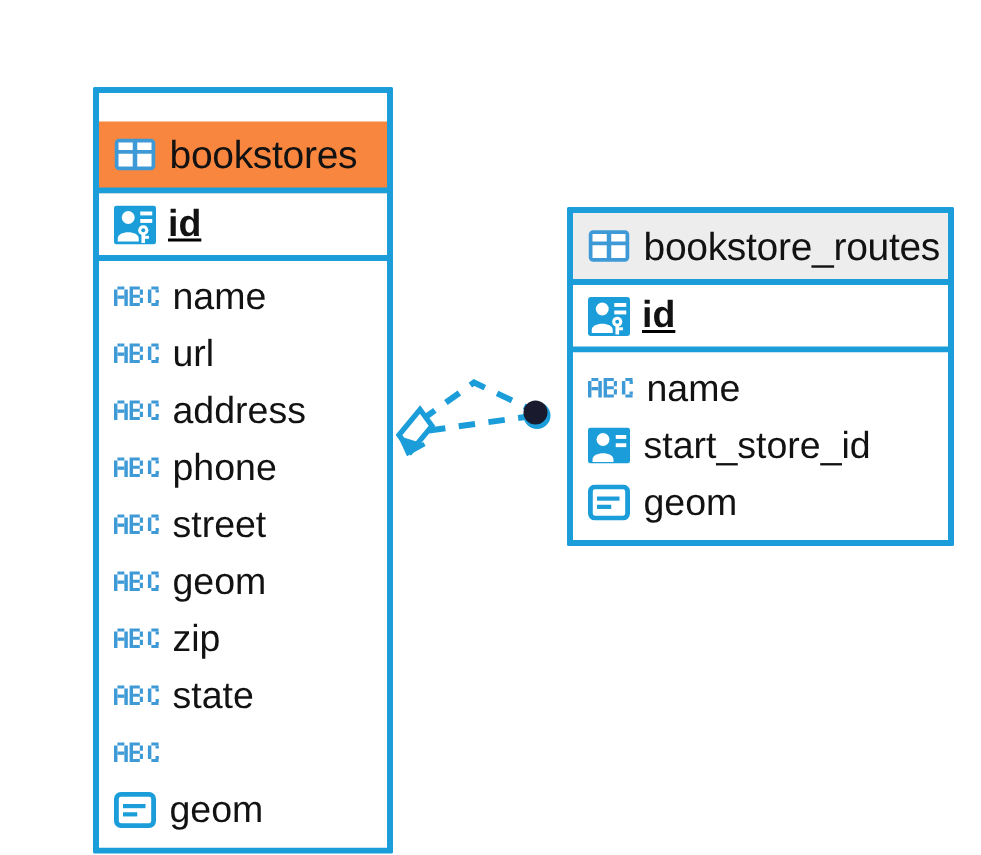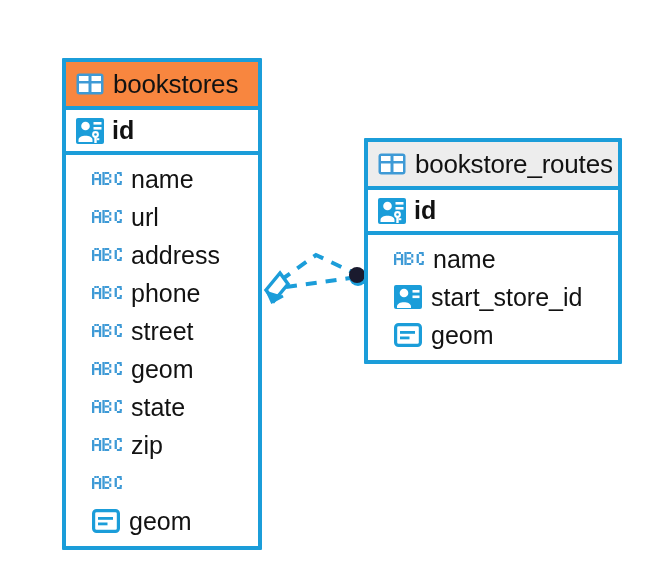--- a/index.html
+++ b/index.html
@@ -34,50 +34,51 @@
 
   .entity-header {
     box-sizing: border-box;
     display: flex;
     align-items: center;
     gap: 9px;
     padding: 0 10px;
     height: 48px;
     border-bottom: 4px solid #1b9dd9;
   }
-  .entity-header.accent-orange { background: #f8863f; }
+  .entity-header.accent-orange { background: #f8863f; margin-top: 19px; }
   .entity-header.accent-gray   { background: #ededed; }
 
   .entity-title {
     font-size: 26px;
     color: #121212;
     line-height: 1;
     white-space: nowrap;
     letter-spacing: -0.2px;
   }
 
   .pk-row {
     box-sizing: border-box;
     display: flex;
     align-items: center;
     gap: 8px;
     padding: 0 10px;
     height: 45px;
     background: #ffffff;
     border-bottom: 4px solid #1b9dd9;
+    text-decoration: underline;
   }
   .pk-label {
     font-size: 25px;
     font-weight: bold;
     color: #121212;
     line-height: 1;
   }
 
   .fields {
-    padding: 5px 0 6px 16px;
+    padding: 5px 0 6px 0;
     background: #ffffff;
   }
   .field-row {
     box-sizing: border-box;
     display: flex;
     align-items: center;
     gap: 9px;
     padding: 0 10px;
     height: 38px;
   }
@@ -340,47 +341,47 @@
               <rect x="17.2" y="8.5" width="2.1" height="3.5"></rect>
                 <rect x="12.7" y="12" width="4.5" height="2"></rect>
               <rect x="22.6" y="3" width="2.3" height="9"></rect>
                 <rect x="24.9" y="1" width="4.8" height="2"></rect>
               <rect x="24.9" y="12" width="4.8" height="2"></rect>
                 <rect x="27.7" y="3" width="2.2" height="2"></rect>
               <rect x="27.7" y="10" width="2.2" height="2"></rect>
             </g>
           </svg>
         </span>
+        <span class="field-label">zip</span>
+      </div>
+
+      <div class="field-row">
+        <span class="icon icon-abc">
+          <svg width="30" height="17" viewBox="0 0 30 17">
+            <g fill="#3e9ad6">
+              <rect x="0" y="3" width="2.3" height="11"></rect>
+                <rect x="2.3" y="1" width="2.3" height="2"></rect>
+              <rect x="4.6" y="1" width="2.3" height="2"></rect>
+                <rect x="6.9" y="3" width="2.3" height="11"></rect>
+              <rect x="2.3" y="7" width="4.6" height="2.2"></rect>
+              <rect x="10.4" y="1" width="2.3" height="13"></rect>
+                <rect x="12.7" y="1" width="4.5" height="2"></rect>
+              <rect x="17.2" y="3" width="2.1" height="3.5"></rect>
+                <rect x="12.7" y="6.5" width="4.5" height="2"></rect>
+              <rect x="17.2" y="8.5" width="2.1" height="3.5"></rect>
+                <rect x="12.7" y="12" width="4.5" height="2"></rect>
+              <rect x="22.6" y="3" width="2.3" height="9"></rect>
+                <rect x="24.9" y="1" width="4.8" height="2"></rect>
+              <rect x="24.9" y="12" width="4.8" height="2"></rect>
+                <rect x="27.7" y="3" width="2.2" height="2"></rect>
+              <rect x="27.7" y="10" width="2.2" height="2"></rect>
+            </g>
+          </svg>
+        </span>
         <span class="field-label">state</span>
-      </div>
-
-      <div class="field-row">
-        <span class="icon icon-abc">
-          <svg width="30" height="17" viewBox="0 0 30 17">
-            <g fill="#3e9ad6">
-              <rect x="0" y="3" width="2.3" height="11"></rect>
-                <rect x="2.3" y="1" width="2.3" height="2"></rect>
-              <rect x="4.6" y="1" width="2.3" height="2"></rect>
-                <rect x="6.9" y="3" width="2.3" height="11"></rect>
-              <rect x="2.3" y="7" width="4.6" height="2.2"></rect>
-              <rect x="10.4" y="1" width="2.3" height="13"></rect>
-                <rect x="12.7" y="1" width="4.5" height="2"></rect>
-              <rect x="17.2" y="3" width="2.1" height="3.5"></rect>
-                <rect x="12.7" y="6.5" width="4.5" height="2"></rect>
-              <rect x="17.2" y="8.5" width="2.1" height="3.5"></rect>
-                <rect x="12.7" y="12" width="4.5" height="2"></rect>
-              <rect x="22.6" y="3" width="2.3" height="9"></rect>
-                <rect x="24.9" y="1" width="4.8" height="2"></rect>
-              <rect x="24.9" y="12" width="4.8" height="2"></rect>
-                <rect x="27.7" y="3" width="2.2" height="2"></rect>
-              <rect x="27.7" y="10" width="2.2" height="2"></rect>
-            </g>
-          </svg>
-        </span>
-        <span class="field-label">zip</span>
       </div>
 
       <div class="field-row">
         <span class="icon icon-abc">
           <svg width="30" height="17" viewBox="0 0 30 17">
             <g fill="#3e9ad6">
               <rect x="0" y="3" width="2.3" height="11"></rect>
                 <rect x="2.3" y="1" width="2.3" height="2"></rect>
               <rect x="4.6" y="1" width="2.3" height="2"></rect>
                 <rect x="6.9" y="3" width="2.3" height="11"></rect>
@@ -407,21 +408,21 @@
             <rect x="1.6" y="1.6" width="24.8" height="20.8" rx="3" fill="#ffffff" stroke="#1b9dd9" stroke-width="3.2"></rect>
             <rect x="6" y="8" width="15" height="2.8" fill="#1b9dd9"></rect>
             <rect x="6" y="13.5" width="9.5" height="2.8" fill="#1b9dd9"></rect>
           </svg>
         </span>
         <span class="field-label">geom</span>
       </div>
     </div>
   </div>
 
-  <div class="entity" style="left:364px; top:138px; width:258px;text-align:center;">
+  <div class="entity" style="left:378px; top:138px; width:258px;text-align:center;">
 
     <div class="entity-header accent-gray">
       <span class="icon">
         <svg width="28" height="22" viewBox="0 0 28 22">
           <rect x="0.5" y="0.5" width="27" height="21" rx="3" fill="#3e9ad6"></rect>
           <rect x="3" y="3" width="9.5" height="5" fill="#ffffff"></rect>
           <rect x="15.5" y="3" width="9.5" height="5" fill="#ffffff"></rect>
           <rect x="3" y="10.5" width="9.5" height="8.5" fill="#ffffff"></rect>
           <rect x="15.5" y="10.5" width="9.5" height="8.5" fill="#ffffff"></rect>
         </svg>

